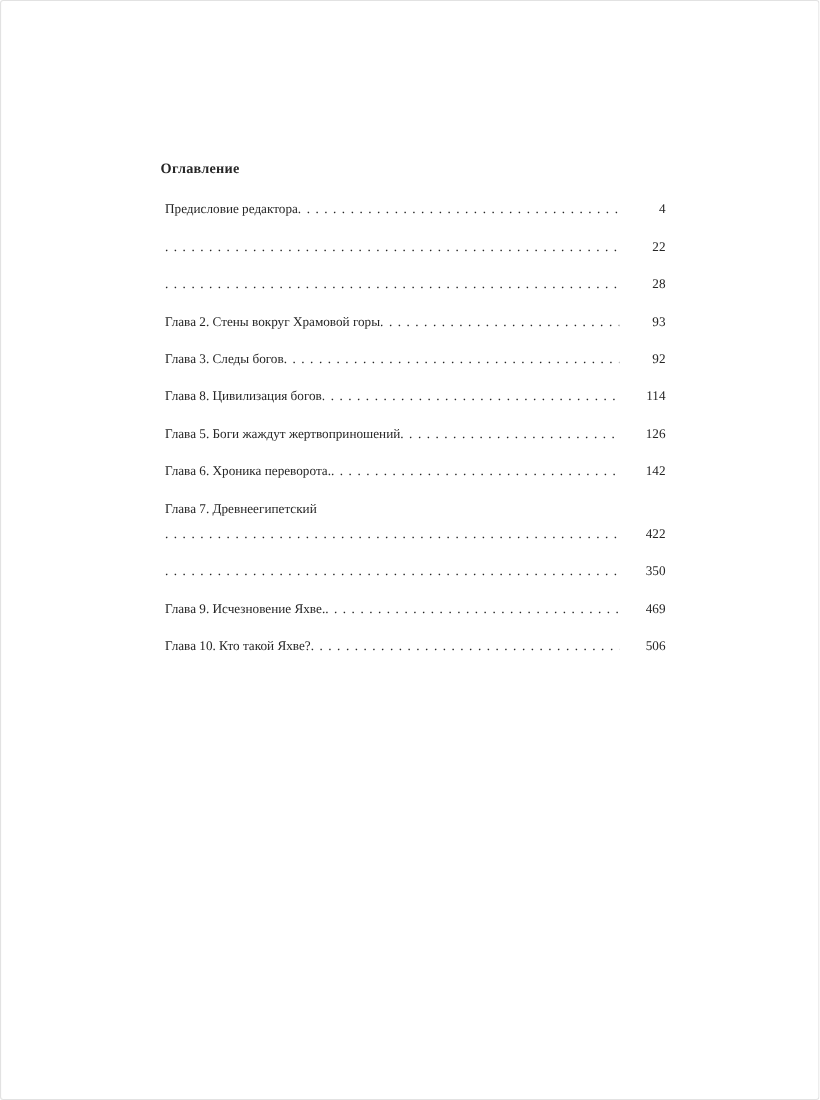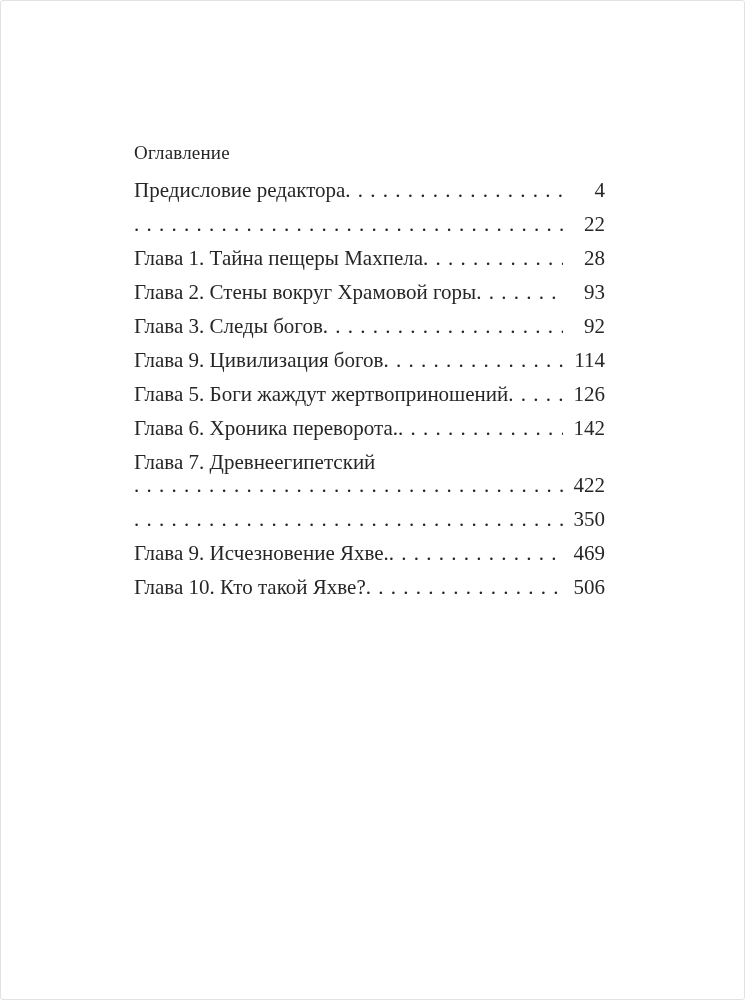--- a/index.html
+++ b/index.html
@@ -19,29 +19,29 @@
     font-family: "Liberation Serif", "DejaVu Serif", serif;
     color: #262626;
   }
   .content {
     position: absolute;
     left: 133px;
     top: 142px;
     width: 471px;
   }
   .heading {
-    font-size: 19px;
-    font-weight: normal;
+    font-size: 13px;
+    font-weight: bold;
     line-height: 20px;
-    margin: 0 0 16px 0;
+    margin: 0 0 16px 12px;
     letter-spacing: 0.2px;
   }
   .toc-row {
-    margin: 0 0 11px 0;
-    font-size: 21px;
+    margin: 0 0 11px 16px;
+    font-size: 12px;
     line-height: 23px;
   }
   .toc-line-plain {
     white-space: nowrap;
   }
   .toc-line {
     display: flex;
     align-items: baseline;
     width: 100%;
   }
@@ -78,42 +78,41 @@
           </div>
         </div>
         <div class="toc-row">
           <div class="toc-line">
             <span class="toc-dots"> . . . . . . . . . . . . . . . . . . . . . . . . . . . . . . . . . . . . . . . . . . . . . . . . . . . . . . . . . . . . . . . . . . . . . . . . . . . . . . . . . . . . . . . . . . . . . . . . . . . . . . . . . . . . . . . . . . . . . . . .</span>
             <span class="toc-page">22</span>
           </div>
         </div>
         <div class="toc-row">
           <div class="toc-line">
-            <span class="toc-title">Глава 1. Тайна пещеры Махпела</span>
             <span class="toc-dots"> . . . . . . . . . . . . . . . . . . . . . . . . . . . . . . . . . . . . . . . . . . . . . . . . . . . . . . . . . . . . . . . . . . . . . . . . . . . . . . . . . . . . . . . . . . . . . . . . . . . . . . . . . . . . . . . . . . . . . . . .</span>
             <span class="toc-page">28</span>
           </div>
         </div>
         <div class="toc-row">
           <div class="toc-line">
             <span class="toc-title">Глава 2. Стены вокруг Храмовой горы</span>
             <span class="toc-dots"> . . . . . . . . . . . . . . . . . . . . . . . . . . . . . . . . . . . . . . . . . . . . . . . . . . . . . . . . . . . . . . . . . . . . . . . . . . . . . . . . . . . . . . . . . . . . . . . . . . . . . . . . . . . . . . . . . . . . . . . .</span>
             <span class="toc-page">93</span>
           </div>
         </div>
         <div class="toc-row">
           <div class="toc-line">
             <span class="toc-title">Глава 3. Следы богов</span>
             <span class="toc-dots"> . . . . . . . . . . . . . . . . . . . . . . . . . . . . . . . . . . . . . . . . . . . . . . . . . . . . . . . . . . . . . . . . . . . . . . . . . . . . . . . . . . . . . . . . . . . . . . . . . . . . . . . . . . . . . . . . . . . . . . . .</span>
             <span class="toc-page">92</span>
           </div>
         </div>
         <div class="toc-row">
           <div class="toc-line">
-            <span class="toc-title">Глава 9. Цивилизация богов</span>
+            <span class="toc-title">Глава 8. Цивилизация богов</span>
             <span class="toc-dots"> . . . . . . . . . . . . . . . . . . . . . . . . . . . . . . . . . . . . . . . . . . . . . . . . . . . . . . . . . . . . . . . . . . . . . . . . . . . . . . . . . . . . . . . . . . . . . . . . . . . . . . . . . . . . . . . . . . . . . . . .</span>
             <span class="toc-page">114</span>
           </div>
         </div>
         <div class="toc-row">
           <div class="toc-line">
             <span class="toc-title">Глава 5. Боги жаждут жертвоприношений</span>
             <span class="toc-dots"> . . . . . . . . . . . . . . . . . . . . . . . . . . . . . . . . . . . . . . . . . . . . . . . . . . . . . . . . . . . . . . . . . . . . . . . . . . . . . . . . . . . . . . . . . . . . . . . . . . . . . . . . . . . . . . . . . . . . . . . .</span>
             <span class="toc-page">126</span>
           </div>

